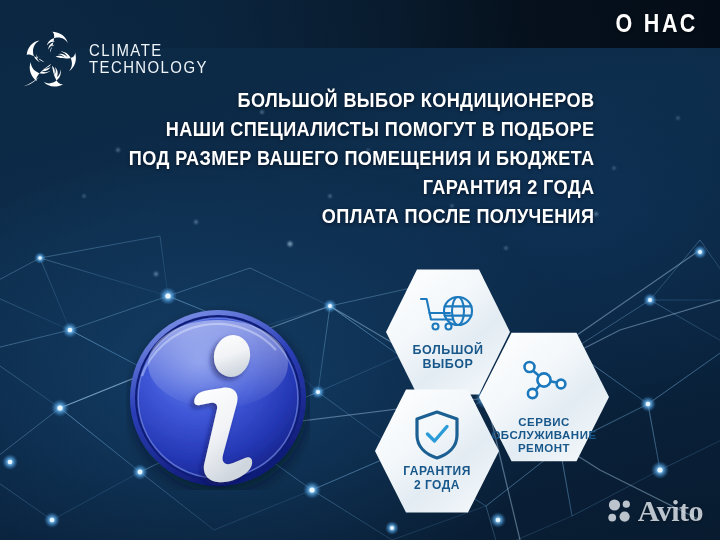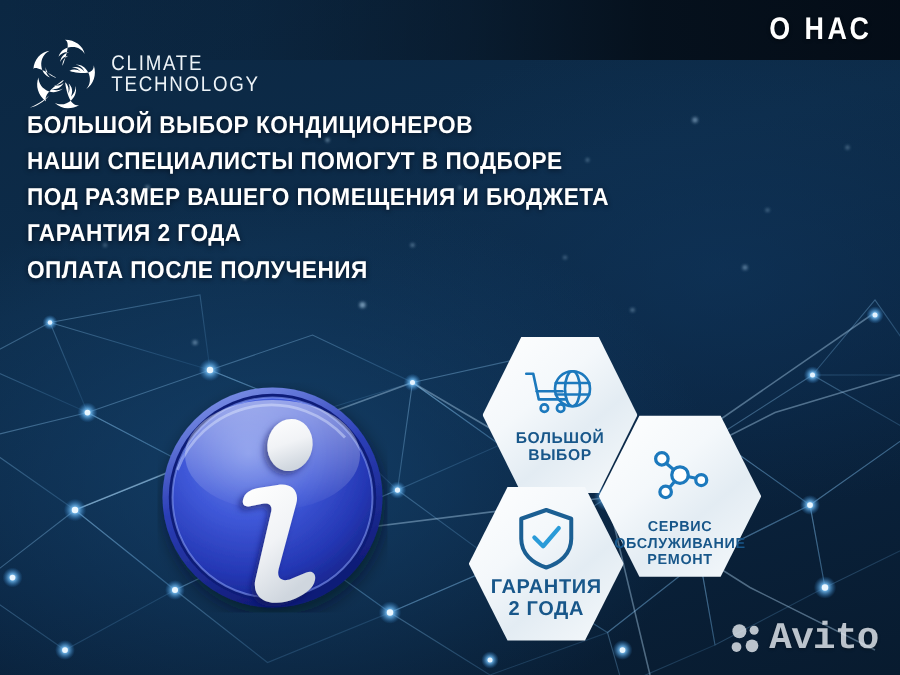--- a/index.html
+++ b/index.html
@@ -44,21 +44,21 @@
   .about {
     position:absolute; right:22px; top:9px;
     color:#ffffff; font-size:25px; font-weight:700; letter-spacing:3.2px;
     font-family:"Liberation Sans Narrow","Liberation Sans",sans-serif;
     transform:scaleX(0.86); transform-origin:right center;
     text-shadow:0 1px 3px rgba(0,0,0,0.55);
   }
 
   
   .headline {
-    position:absolute; left:0; top:86px; width:616px; text-align:left;
+    position:absolute; left:0; top:86px; width:616px; text-align:right;
     color:#ffffff; font-weight:700; font-size:19.5px; line-height:29px;
     letter-spacing:0.4px;
     font-family:"Liberation Sans Narrow","Liberation Sans",sans-serif;
     text-shadow:0 1px 4px rgba(0,8,20,0.7);
     pointer-events:none;
   }
   .headline div { transform:scaleX(0.93); }
 
   
   .sphere { position:absolute; left:126px; top:306px; width:184px; height:184px; }
@@ -81,32 +81,32 @@
     letter-spacing:0.5px; text-transform:uppercase;
     font-family:"Liberation Sans Narrow","Liberation Sans",sans-serif;
   }
 
   #hex-choice  { left:386px; top:267px; width:124px; height:130px; }
   #hex-service { left:479px; top:330px; width:130px; height:134px; }
   #hex-warranty{ left:375px; top:387px; width:124px; height:128px; }
 
   #hex-choice  .hex-label { font-size:12.5px; }
   #hex-service .hex-label { font-size:11.5px; }
-  #hex-warranty .hex-label{ font-size:16px; }
+  #hex-warranty .hex-label{ font-size:12px; }
 
   #hex-service .hex-inner { justify-content:flex-start; padding-top:28px; gap:14px; }
 
   
   .avito {
     position:absolute; right:17px; bottom:12px;
     display:flex; align-items:center; gap:5px; opacity:0.80;
   }
   .avito-word {
     color:#e9eef3; font-size:30px; font-weight:700; letter-spacing:-0.5px;
-    font-family:Liberation Mono, monospace;
+    font-family:Liberation Serif, serif;
     text-shadow:0 1px 3px rgba(0,0,0,0.4);
   }
 </style>
 </head>
 <body>
 
 <div id="stage">
 
   <svg id="net" viewBox="0 0 720 540" preserveAspectRatio="none">
     <defs>

